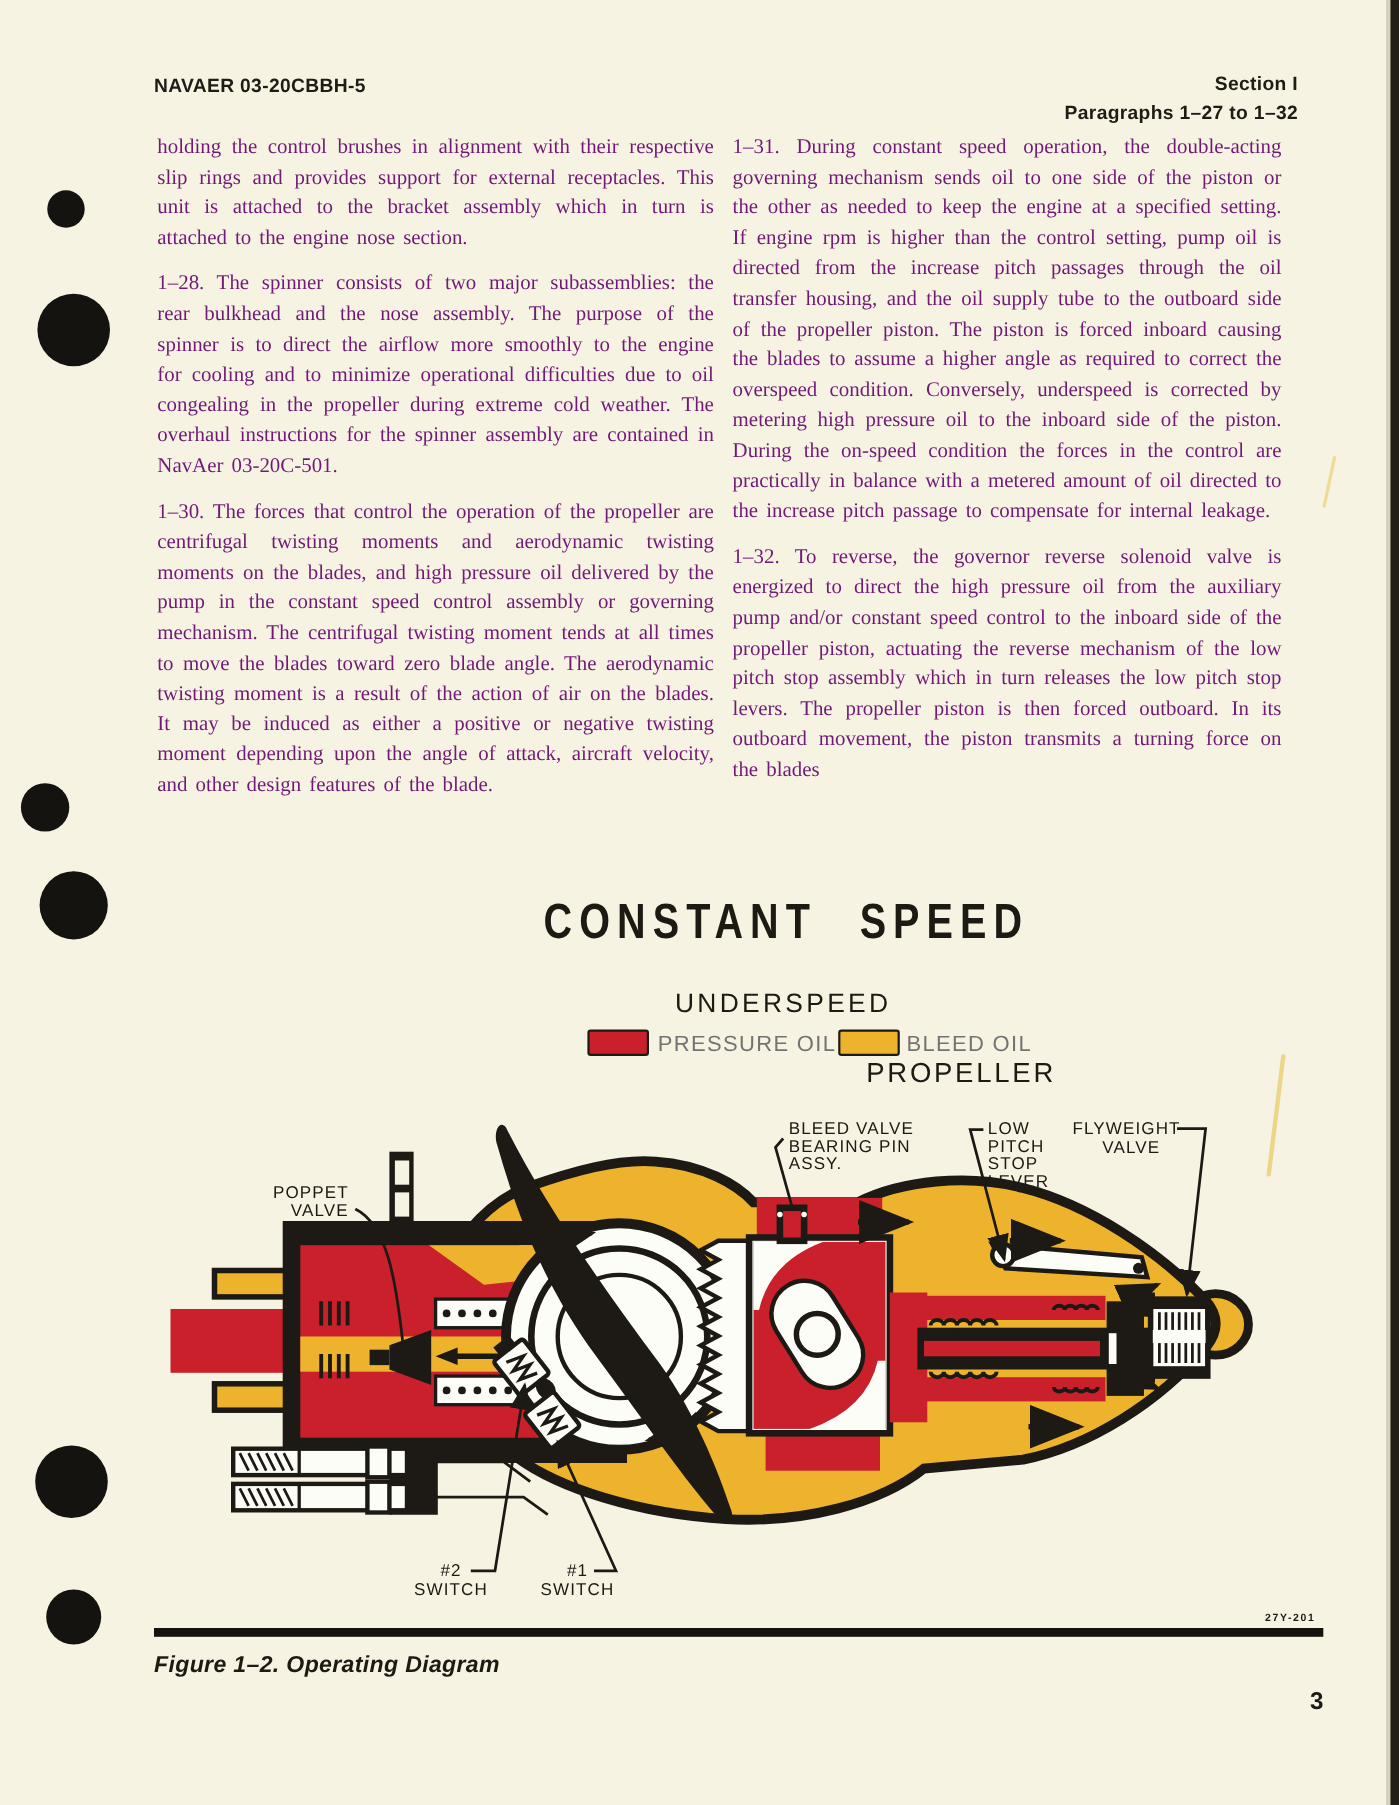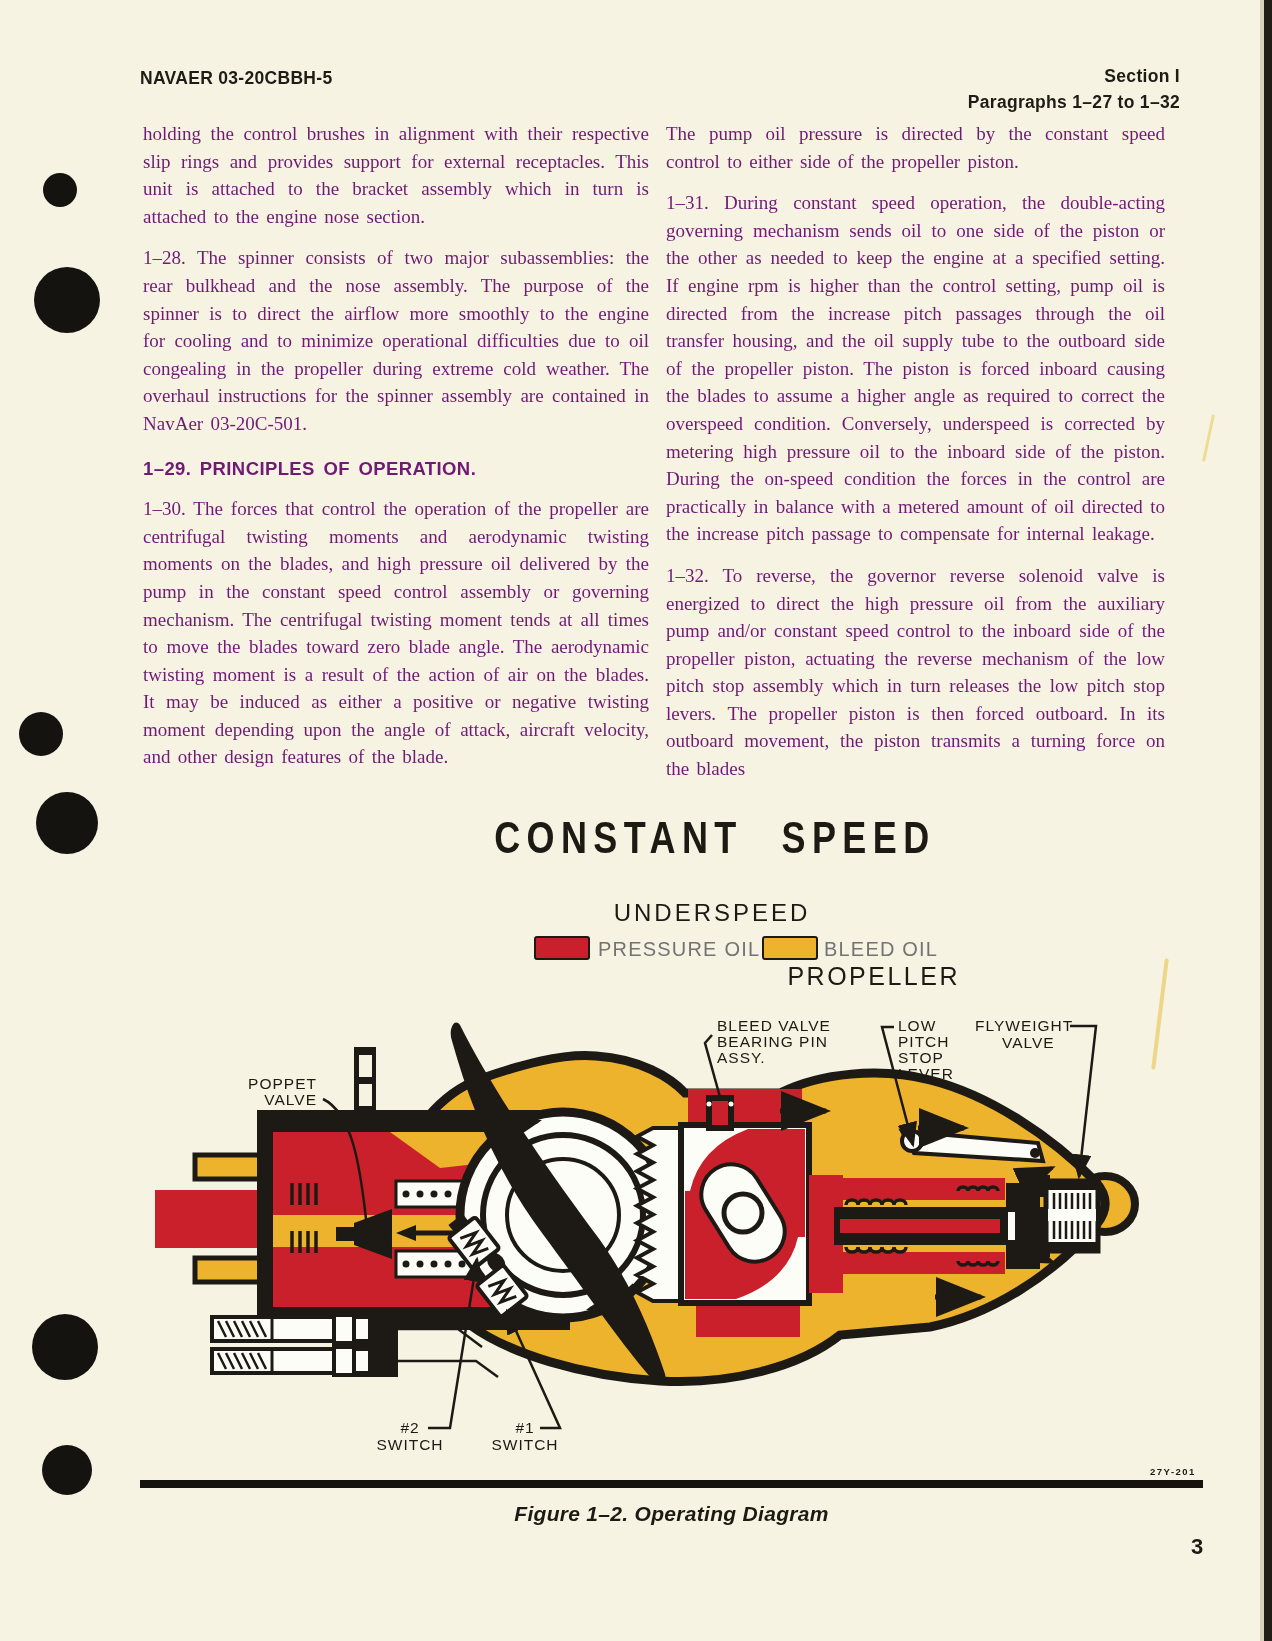--- a/index.html
+++ b/index.html
@@ -34,21 +34,21 @@
   }
   .fig-sub{left:412px;top:899px;width:600px;text-align:center;
     font-size:24px;letter-spacing:3px;color:#1d1a14;}
   .legend-label{font-size:20px;letter-spacing:1.2px;color:#737373;}
   .swatch{width:52px;height:20px;border:2.5px solid #1d1a14;border-radius:3px;}
   .fig-prop{left:360px;top:962px;width:600px;text-align:right;
     font-size:25px;letter-spacing:2.5px;color:#1d1a14;}
   .plate-no{left:1150px;top:1466px;font-size:9.5px;font-weight:bold;letter-spacing:1.5px;color:#1d1a14;}
   .fig-rule{left:140px;top:1480px;width:1063px;height:8px;background:#16130e;}
   .fig-caption{
-    left:140px;top:1502px;width:1063px;text-align:center;
+    left:140px;top:1502px;width:1063px;text-align:left;
     font-weight:bold;font-style:italic;font-size:21px;letter-spacing:.3px;color:#1d1a14;
   }
   .page-num{left:1191px;top:1534px;font-weight:bold;font-size:22px;color:#1d1a14;}
   
   .dot{position:absolute;background:#151310;border-radius:50%;}
   .edge-strip{left:1264px;top:0;width:8px;height:1641px;background:#211e17;}
   .edge-seam{left:1260px;top:0;width:4px;height:1641px;background:#d8d2bd;}
   .yellow-streak{left:1158px;top:958px;width:4px;height:112px;background:rgba(228,190,60,.55);
     transform:rotate(7deg);border-radius:3px;}
   .yellow-streak2{left:1207px;top:414px;width:3px;height:48px;background:rgba(228,200,70,.5);
@@ -69,26 +69,24 @@
 <div class="abs yellow-streak"></div>
 <div class="abs yellow-streak2"></div>
 
 <div class="abs hdr" style="left:140px;top:68px;width:1040px;">NAVAER 03-20CBBH-5</div>
 <div class="abs hdr" style="left:900px;top:66px;width:280px;text-align:right;">Section I</div>
 <div class="abs hdr" style="left:860px;top:92px;width:320px;text-align:right;">Paragraphs 1–27 to 1–32</div>
 
 <div class="col" id="left-col" style="left:143px;top:120px;width:506px;">
   <p>holding the control brushes in alignment with their respective slip rings and provides support for external receptacles. This unit is attached to the bracket assembly which in turn is attached to the engine nose section.</p>
   <p>1–28. The spinner consists of two major subassemblies: the rear bulkhead and the nose assembly. The purpose of the spinner is to direct the airflow more smoothly to the engine for cooling and to minimize operational difficulties due to oil congealing in the propeller during extreme cold weather. The overhaul instructions for the spinner assembly are contained in NavAer 03-20C-501.</p>
-  <div class="h-sans">1–29. PRINCIPLES OF OPERATION.</div>
   <p>1–30. The forces that control the operation of the propeller are centrifugal twisting moments and aerodynamic twisting moments on the blades, and high pressure oil delivered by the pump in the constant speed control assembly or governing mechanism. The centrifugal twisting moment tends at all times to move the blades toward zero blade angle. The aerodynamic twisting moment is a result of the action of air on the blades. It may be induced as either a positive or negative twisting moment depending upon the angle of attack, aircraft velocity, and other design features of the blade.</p>
 </div>
 
 <div class="col" id="right-col" style="left:666px;top:120px;width:499px;">
-  <p>The pump oil pressure is directed by the constant speed control to either side of the propeller piston.</p>
   <p>1–31. During constant speed operation, the double-acting governing mechanism sends oil to one side of the piston or the other as needed to keep the engine at a specified setting. If engine rpm is higher than the control setting, pump oil is directed from the increase pitch passages through the oil transfer housing, and the oil supply tube to the outboard side of the propeller piston. The piston is forced inboard causing the blades to assume a higher angle as required to correct the overspeed condition. Conversely, underspeed is corrected by metering high pressure oil to the inboard side of the piston. During the on-speed condition the forces in the control are practically in balance with a metered amount of oil directed to the increase pitch passage to compensate for internal leakage.</p>
   <p>1–32. To reverse, the governor reverse solenoid valve is energized to direct the high pressure oil from the auxiliary pump and/or constant speed control to the inboard side of the propeller piston, actuating the reverse mechanism of the low pitch stop assembly which in turn releases the low pitch stop levers. The propeller piston is then forced outboard. In its outboard movement, the piston transmits a turning force on the blades</p>
 </div>
 
 <div class="abs fig-title-wrap">
   <span class="fig-title">CONSTANT SPEED</span>
 </div>
 <div class="abs fig-sub">UNDERSPEED</div>
 
 <div class="abs swatch" style="left:534px;top:936px;background:#c9202b;"></div>

